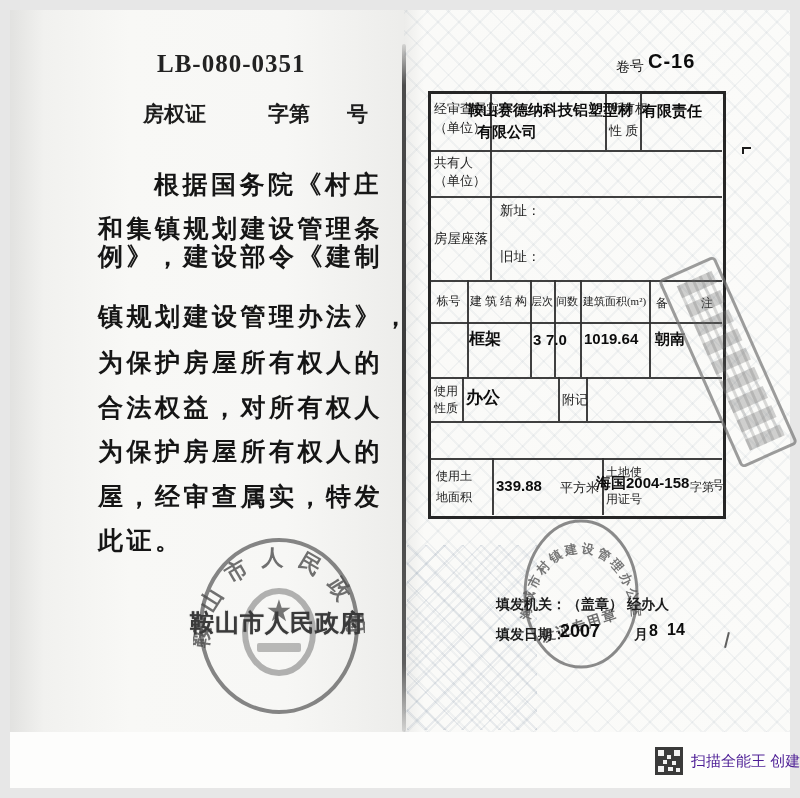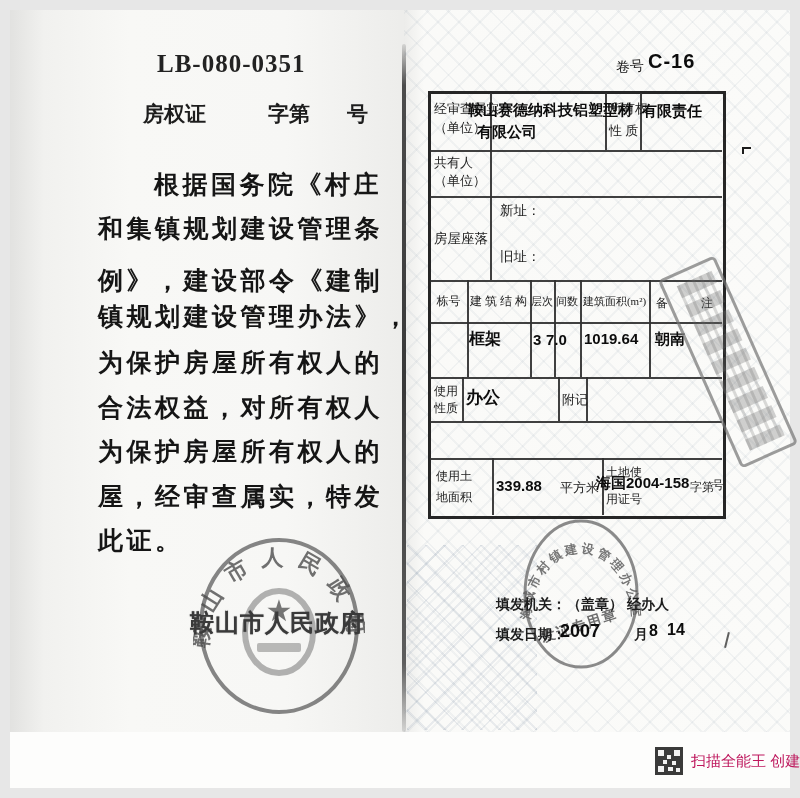--- a/index.html
+++ b/index.html
@@ -33,21 +33,21 @@
   .sealwrap{position:absolute;}
   .seal-overlay{position:absolute;left:190px;top:607px;width:195px;font-size:24px;font-weight:bold;
      color:#3a3a3a;letter-spacing:1px;white-space:nowrap;text-shadow:0 0 1px rgba(70,70,70,.7);}
   .corner-stamp{position:absolute;left:625px;top:331px;width:200px;height:56px;
      transform:rotate(66deg);border:3px solid rgba(115,115,115,.7);border-radius:5px;z-index:6;}
   .stamp-glyphs{margin:6px 10px;height:38px;filter:blur(.5px);
      background:
        repeating-linear-gradient(90deg, rgba(105,105,105,.30) 0 13px, transparent 13px 21px),
        repeating-linear-gradient(0deg, rgba(105,105,105,.24) 0 3px, transparent 3px 8px);}
   .footer-lab{font-size:14px;font-weight:600;color:#1c1c1c;white-space:nowrap;}
-  .wm-text{font-size:15px;color:#be185d;font-family:"Liberation Sans","DejaVu Sans",sans-serif;white-space:nowrap;}
+  .wm-text{font-size:15px;color:#4c1d95;font-family:"Liberation Sans","DejaVu Sans",sans-serif;white-space:nowrap;}
   .mark{position:absolute;background:#1c1c1c;}
 </style>
 </head>
 <body>
 
 <div class="shot">
   <div class="inner"></div>
   <div class="page-left"></div>
   <div class="page-right"></div>
   <div class="pattern-patch"></div>
@@ -55,21 +55,21 @@
 
   <div class="abs serial" style="left:157px;top:50px;">LB-080-0351</div>
 
   <div class="abs cert" style="left:143px;top:100px;">房权证</div>
   <div class="abs cert" style="left:268px;top:100px;">字第</div>
   <div class="abs cert" style="left:347px;top:100px;">号</div>
 
   <div>
     <div class="abs bodyline" style="left:154px;top:168px;">根据国务院《村庄</div>
     <div class="abs bodyline" style="left:98px;top:212px;">和集镇规划建设管理条</div>
-    <div class="abs bodyline" style="left:98px;top:264px;">例》，建设部令《建制</div>
+    <div class="abs bodyline" style="left:98px;top:240px;">例》，建设部令《建制</div>
     <div class="abs bodyline" style="left:98px;top:300px;">镇规划建设管理办法》，</div>
     <div class="abs bodyline" style="left:98px;top:346px;">为保护房屋所有权人的</div>
     <div class="abs bodyline" style="left:98px;top:391px;">合法权益，对所有权人</div>
     <div class="abs bodyline" style="left:98px;top:435px;">为保护房屋所有权人的</div>
     <div class="abs bodyline" style="left:98px;top:480px;">屋，经审查属实，特发</div>
     <div class="abs bodyline" style="left:98px;top:524px;">此证。</div>
   </div>
 
   <div class="sealwrap" style="left:193px;top:535px;width:172px;height:182px;">
     <svg width="172" height="182" viewBox="0 0 172 182">

